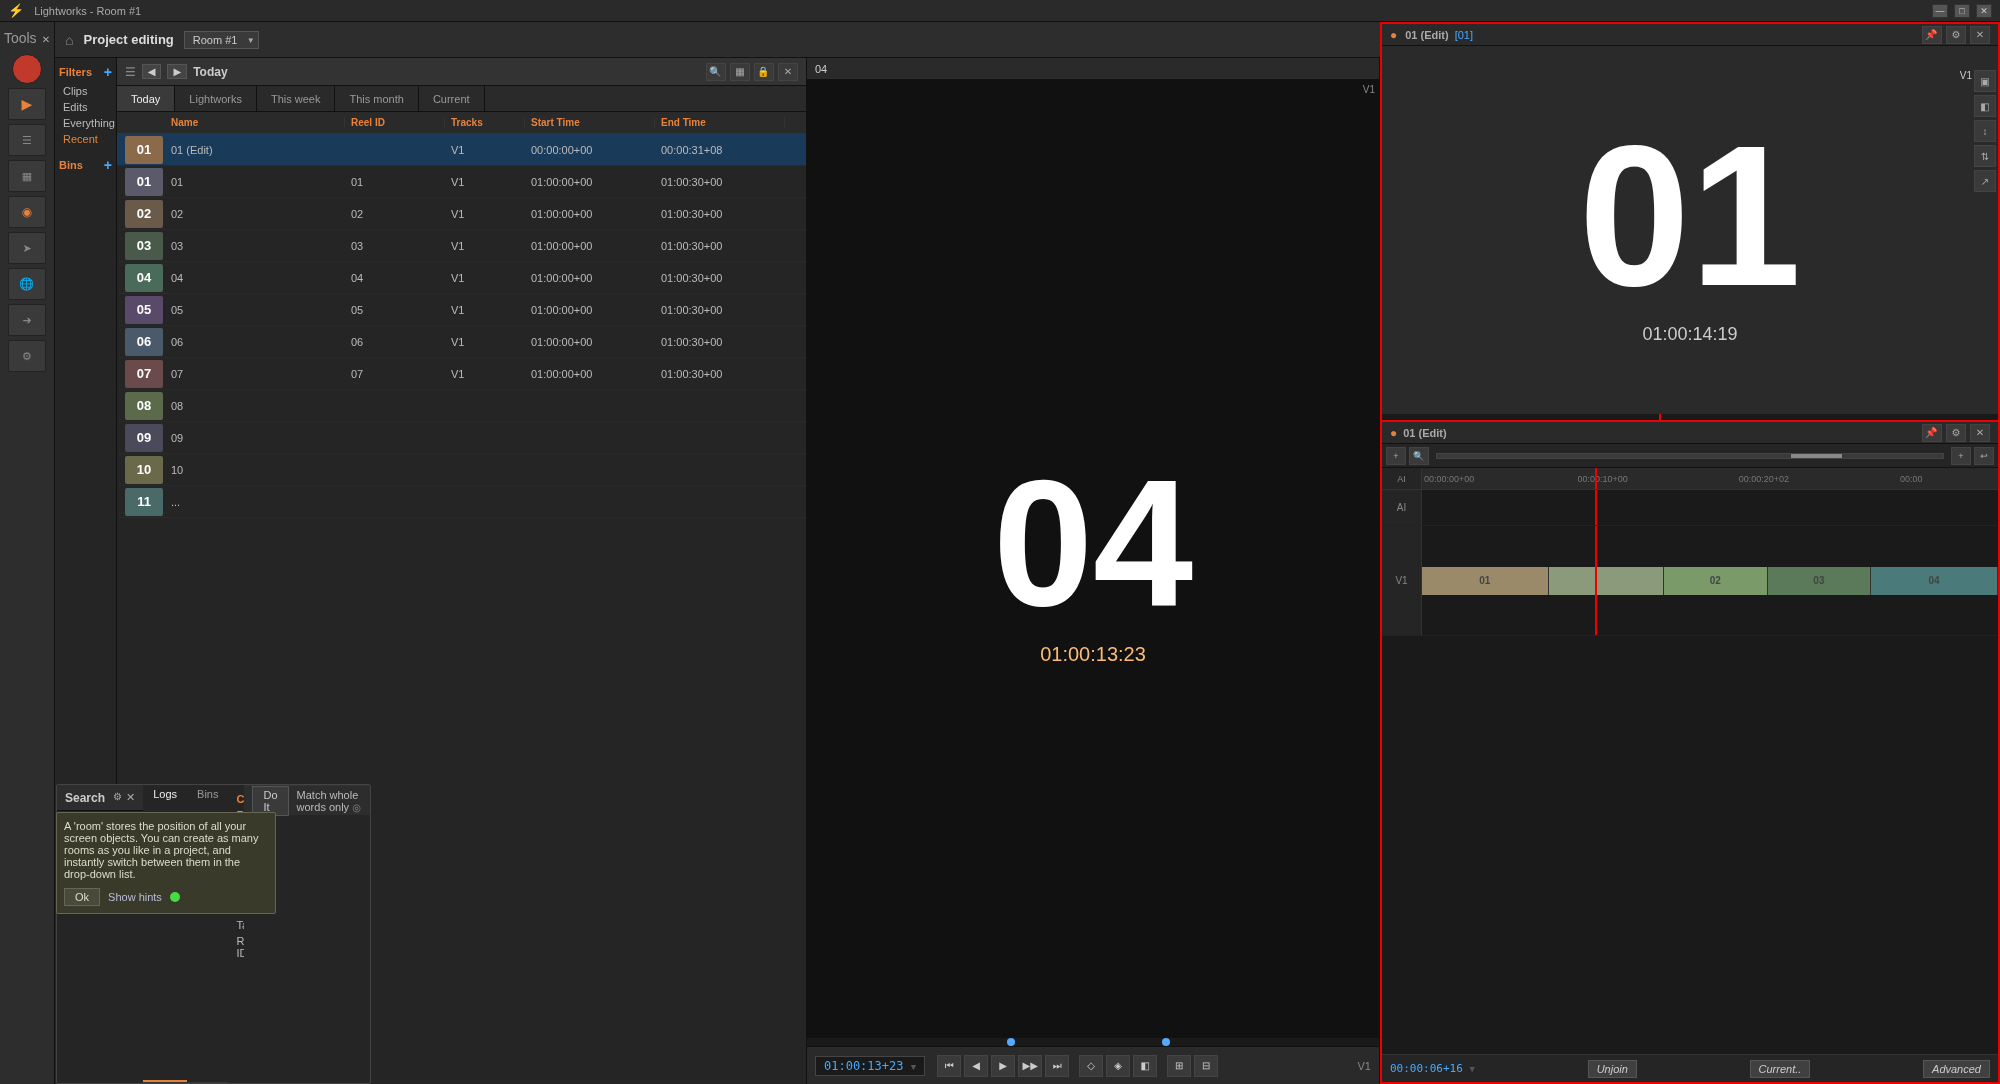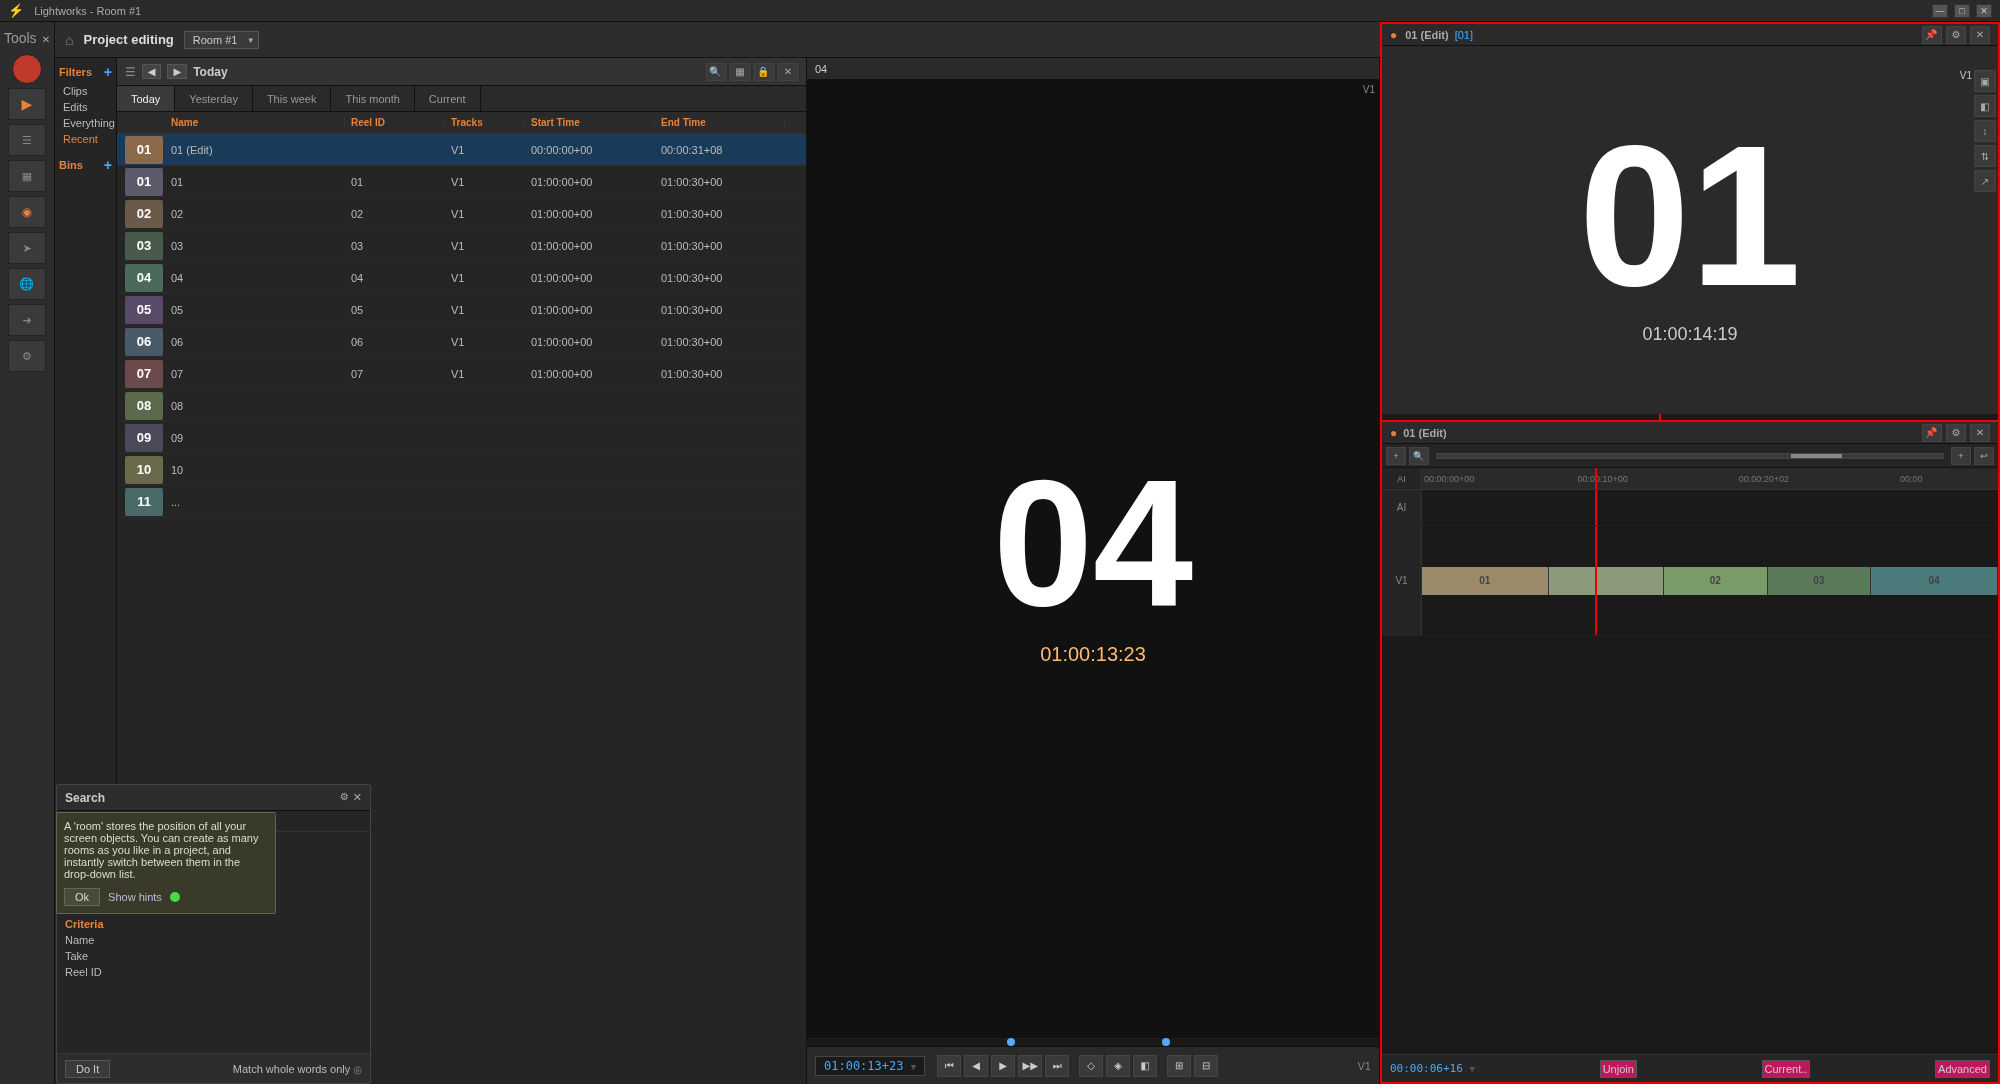--- a/index.html
+++ b/index.html
@@ -533,41 +533,42 @@
       align-items: center;
       padding: 0 8px;
       gap: 6px;
       font-size: 11px;
     }
     .footer-timecode {
       color: #4af;
       font-family: monospace;
     }
     .footer-btn {
-      background: #be185d;
+      background: #404040;
       border: 1px solid #555;
       color: #ccc;
-      padding: 2px 2px;
+      padding: 2px 8px;
       font-size: 11px;
       cursor: pointer;
       margin-left: auto;
+      font-style: italic;
     }
 
     
     .search-panel {
       position: absolute;
       left: 56px;
       bottom: 0;
       width: 315px;
       height: 300px;
       background: #252525;
       border: 1px solid #444;
       border-radius: 2px;
       display: flex;
-      flex-direction: column;
+      flex-direction: row;
       z-index: 100;
     }
     .search-header {
       background: #2d2d2d;
       height: 26px;
       display: flex;
       align-items: center;
       padding: 0 8px;
       gap: 8px;
       border-bottom: 1px solid #111;
@@ -805,21 +806,21 @@
           <span class="today-label">Today</span>
           <div class="logs-toolbar">
             <div class="logs-toolbar-btn">🔍</div>
             <div class="logs-toolbar-btn">▦</div>
             <div class="logs-toolbar-btn">🔒</div>
             <div class="logs-toolbar-btn">✕</div>
           </div>
         </div>
         <div class="date-tabs">
           <div class="date-tab active">Today</div>
-          <div class="date-tab">Yesterday</div>
+          <div class="date-tab">Lightworks</div>
           <div class="date-tab">This week</div>
           <div class="date-tab">This month</div>
           <div class="date-tab">Current</div>
         </div>
         <div class="logs-table">
           <div class="table-header">
             <div class="table-header-cell"></div>
             <div class="table-header-cell">Name</div>
             <div class="table-header-cell">Reel ID</div>
             <div class="table-header-cell">Tracks</div>

